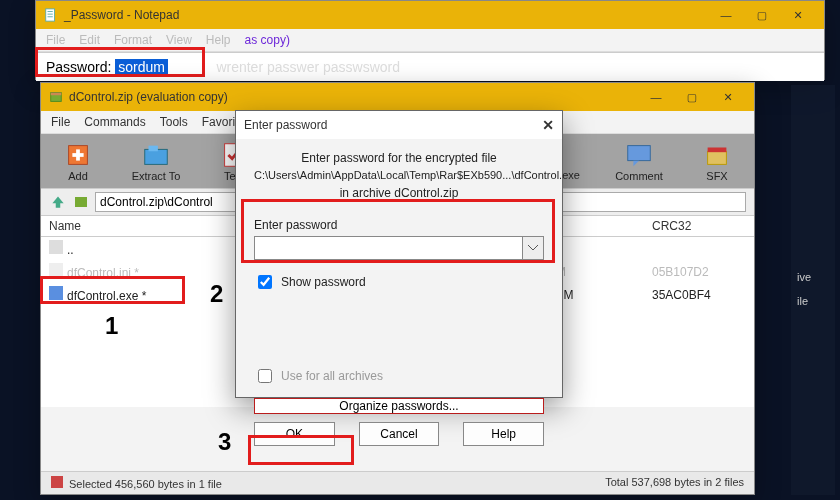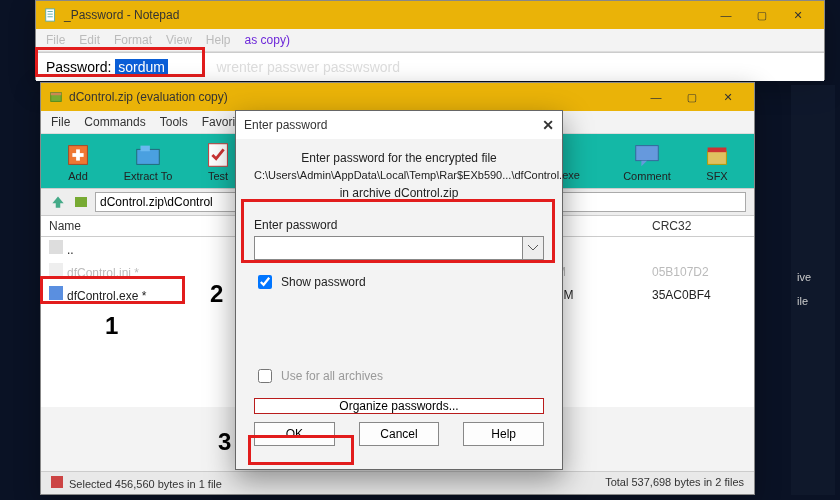--- a/index.html
+++ b/index.html
@@ -10,21 +10,21 @@
   .titlebar .title { flex:1; }
   .winbtns { display:flex; }
   .winbtn { width:36px; text-align:center; font-size:11px; color:#333; cursor:pointer; }
   .menubar { display:flex; gap:14px; padding:4px 10px; font-size:12px; color:#333; background:#f3f3f3; border-bottom:1px solid #ddd; }
   .menubar span { cursor:pointer; }
   .notepad-body { padding:6px 10px; font-family: Consolas, monospace; font-size:14px; background:#fff; border-top:1px solid #ccc; }
   .notepad-body .pwlabel { color:#000; }
   .notepad-body .pwval { background:#0a5ed7; color:#fff; padding:0 3px; }
   .redbox { border:3px solid #e21c1c; position:absolute; pointer-events:none; }
   
-  .toolbar { display:flex; gap:16px; padding:6px 10px; background:#14b8a6; border-bottom:1px solid #ccc; }
+  .toolbar { display:flex; gap:24px; padding:6px 10px; background:#a3a3a3; border-bottom:1px solid #ccc; }
   .tbtn { display:flex; flex-direction:column; align-items:center; font-size:11px; color:#222; width:54px; cursor:pointer; }
   .tbtn svg { width:30px; height:30px; }
   .addrrow { display:flex; align-items:center; padding:3px 8px; gap:6px; background:#eee; border-bottom:1px solid #ccc; }
   .addrrow .up { width:18px; height:18px; cursor:pointer; }
   .addrrow input { flex:1; height:20px; font-size:12px; padding:1px 4px; border:1px solid #aaa; background:#fff; }
   .filehdr { display:flex; font-size:12px; color:#333; background:#fff; border-bottom:1px solid #ccc; }
   .filehdr div, .filerow div { padding:3px 8px; }
   .col-name{ flex:1.6;} .col-date{ width:170px;} .col-crc{ width:110px;}
   .filelist { background:#fff; height:170px; font-size:12px; color:#222; }
   .filerow { display:flex; align-items:center; }
@@ -177,21 +177,21 @@
   </div>
   <div class="statusbar">
     <span><span style="display:inline-block;width:12px;height:12px;background:#c44;margin-right:6px;"></span><span>Selected 456,560 bytes in 1 file</span></span>
     <span>Total 537,698 bytes in 2 files</span>
   </div>
 </div>
 
 <div class="redbox" style="left:40px; top:276px; width:145px; height:28px;"></div>
 <div class="stepnum" style="left:105px; top:312px;">1</div>
 
-<div class="dialog" style="left:235px; top:110px; width:328px; height:360px;">
+<div class="dialog" style="left:235px; top:110px; width:328px; height:288px;">
   <div class="titlebar" style="background:#fff;">
     <span class="title">Enter password</span>
     <span class="close-x">✕</span>
   </div>
   <div class="dlgbody">
     <div class="dlgmsg">
       <div>Enter password for the encrypted file</div>
       <div style="font-size:11px;">C:\Users\Admin\AppData\Local\Temp\Rar$EXb590...\dfControl.exe</div>
       <div>in archive dControl.zip</div>
     </div>

